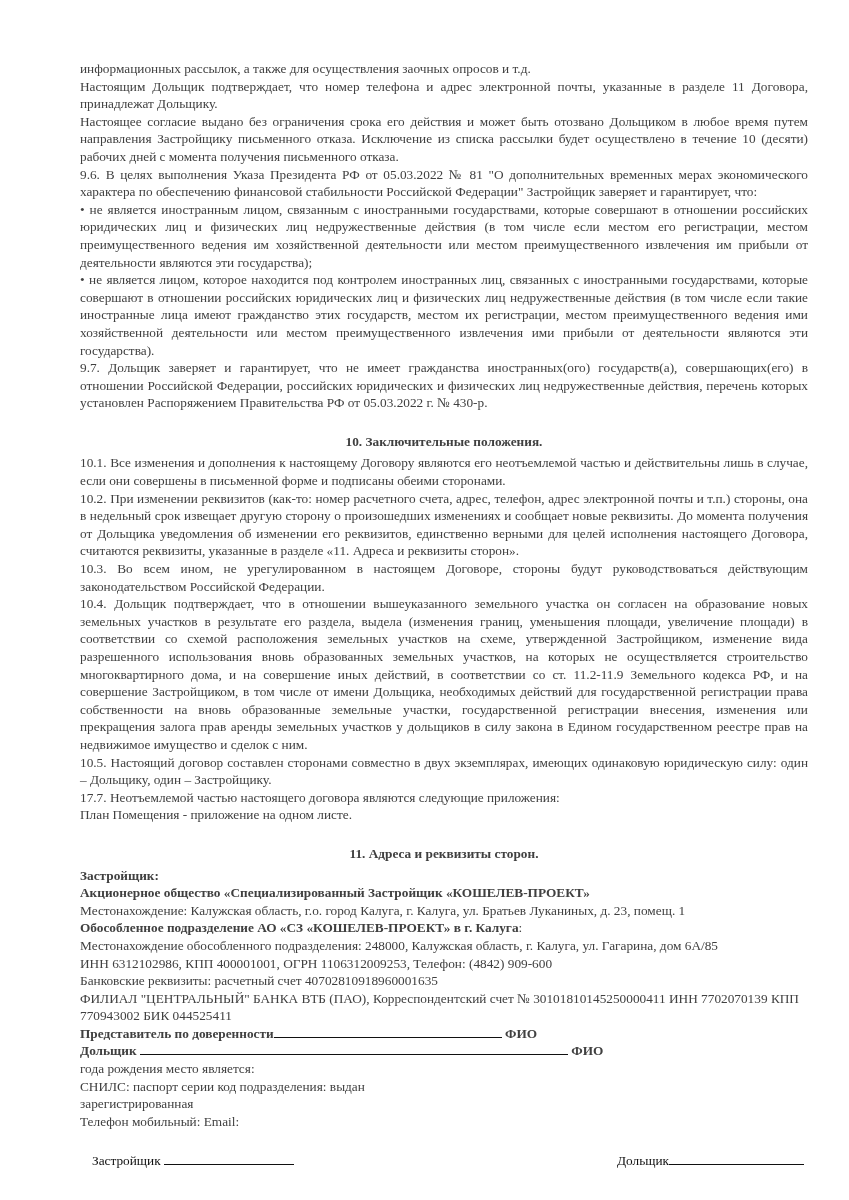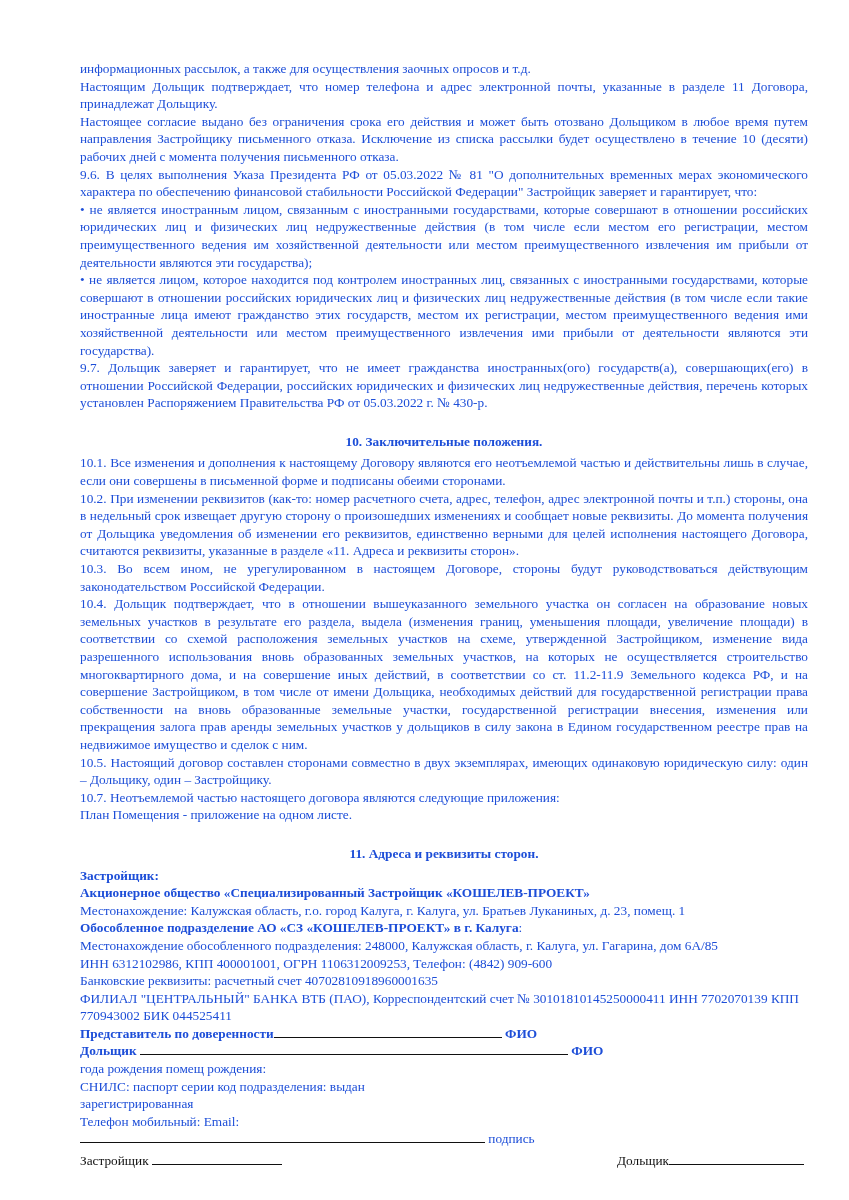--- a/index.html
+++ b/index.html
@@ -1,30 +1,30 @@
 <!DOCTYPE html>
 <html><head>
 <meta charset="utf-8">
 <style>
   html, body { margin: 0; padding: 0; background: #ffffff; }
   body { width: 849px; height: 1200px; overflow: hidden; position: relative; }
   .page {
     position: absolute; left: 80px; top: 60px; width: 728px;
     font-family: "Liberation Serif", serif; font-size: 13.3px; line-height: 17.6px;
-    color: #1d4ed8;
+    color: #404040;
   }
   .p { margin: 0; text-align: justify; }
   .p.left { text-align: left; }
   .title { text-align: center; font-weight: bold; margin: 4px; }
   .gap { height: 17px; }
   .bold { font-weight: bold; }
   .sigline { display: inline-block; border-bottom: 1px solid #111; height: 12px; vertical-align: baseline; }
   .mp { font-weight: bold; padding-left: 300px; }
   .bottom-row { position: absolute; left: 80px; top: 1152px; width: 728px; font-family: "Liberation Serif", serif; font-size: 13.3px; color:#111; }
-  .bottom-row .l { position: absolute; left: 0; }
+  .bottom-row .l { position: absolute; left: 12px; }
   .bottom-row .r { position: absolute; left: 537px; }
 </style>
 </head>
 <body>
 
 <div class="page">
   <p class="p">информационных рассылок, а также для осуществления заочных опросов и т.д.</p>
   <p class="p">Настоящим Дольщик подтверждает, что номер телефона и адрес электронной почты, указанные в разделе 11 Договора, принадлежат Дольщику.</p>
   <p class="p">Настоящее согласие выдано без ограничения срока его действия и может быть отозвано Дольщиком в любое время путем направления Застройщику письменного отказа. Исключение из списка рассылки будет осуществлено в течение 10 (десяти) рабочих дней с момента получения письменного отказа.</p>
   <p class="p">9.6. В целях выполнения Указа Президента РФ от 05.03.2022 № 81 "О дополнительных временных мерах экономического характера по обеспечению финансовой стабильности Российской Федерации" Застройщик заверяет и гарантирует, что:</p>
@@ -32,21 +32,21 @@
   <p class="p">• не является лицом, которое находится под контролем иностранных лиц, связанных с иностранными государствами, которые совершают в отношении российских юридических лиц и физических лиц недружественные действия (в том числе если такие иностранные лица имеют гражданство этих государств, местом их регистрации, местом преимущественного ведения ими хозяйственной деятельности или местом преимущественного извлечения ими прибыли от деятельности являются эти государства).</p>
   <p class="p">9.7. Дольщик заверяет и гарантирует, что не имеет гражданства иностранных(ого) государств(а), совершающих(его) в отношении Российской Федерации, российских юридических и физических лиц недружественные действия, перечень которых установлен Распоряжением Правительства РФ от 05.03.2022 г. № 430-р.</p>
 
   <div class="gap"></div>
   <p class="title">10. Заключительные положения.</p>
   <p class="p">10.1. Все изменения и дополнения к настоящему Договору являются его неотъемлемой частью и действительны лишь в случае, если они совершены в письменной форме и подписаны обеими сторонами.</p>
   <p class="p">10.2. При изменении реквизитов (как-то: номер расчетного счета, адрес, телефон, адрес электронной почты и т.п.) стороны, она в недельный срок извещает другую сторону о произошедших изменениях и сообщает новые реквизиты. До момента получения от Дольщика уведомления об изменении его реквизитов, единственно верными для целей исполнения настоящего Договора, считаются реквизиты, указанные в разделе «11. Адреса и реквизиты сторон».</p>
   <p class="p">10.3. Во всем ином, не урегулированном в настоящем Договоре, стороны будут руководствоваться действующим законодательством Российской Федерации.</p>
   <p class="p">10.4. Дольщик подтверждает, что в отношении вышеуказанного земельного участка он согласен на образование новых земельных участков в результате его раздела, выдела (изменения границ, уменьшения площади, увеличение площади) в соответствии со схемой расположения земельных участков на схеме, утвержденной Застройщиком, изменение вида разрешенного использования вновь образованных земельных участков, на которых не осуществляется строительство многоквартирного дома, и на совершение иных действий, в соответствии со ст. 11.2-11.9 Земельного кодекса РФ, и на совершение Застройщиком, в том числе от имени Дольщика, необходимых действий для государственной регистрации права собственности на вновь образованные земельные участки, государственной регистрации внесения, изменения или прекращения залога прав аренды земельных участков у дольщиков в силу закона в Едином государственном реестре прав на недвижимое имущество и сделок с ним.</p>
   <p class="p">10.5. Настоящий договор составлен сторонами совместно в двух экземплярах, имеющих одинаковую юридическую силу: один – Дольщику, один – Застройщику.</p>
-  <p class="p">10.7. Неотъемлемой частью настоящего договора являются следующие приложения:</p>
+  <p class="p">17.7. Неотъемлемой частью настоящего договора являются следующие приложения:</p>
   <p class="p">План Помещения - приложение на одном листе.</p>
 
   <div class="gap"></div>
   <p class="title">11. Адреса и реквизиты сторон.</p>
   <p class="p left bold">Застройщик:</p>
   <p class="p left bold">Акционерное общество «Специализированный Застройщик «КОШЕЛЕВ-ПРОЕКТ»</p>
   <p class="p left">Местонахождение: Калужская область, г.о. город Калуга, г. Калуга, ул. Братьев Луканиных, д. 23, помещ. 1</p>
   <p class="p left"><span class="bold">Обособленное подразделение АО «СЗ «КОШЕЛЕВ-ПРОЕКТ» в г. Калуга</span><span>:</span></p>
   <p class="p left">Местонахождение обособленного подразделения: 248000, Калужская область, г. Калуга, ул. Гагарина, дом 6А/85</p>
   <p class="p left">ИНН 6312102986, КПП 400001001, ОГРН 1106312009253, Телефон: (4842) 909-600</p>
@@ -55,28 +55,24 @@
 
   <p class="p left bold">
     <span>Представитель по доверенности</span><span class="sigline" style="width:228px"></span>
     <span>ФИО</span>
   </p>
   <p class="p left bold">
     <span>Дольщик</span>
     <span class="sigline" style="width:428px"></span>
     <span>ФИО</span>
   </p>
-  <p class="p left">года рождения помещ рождения:</p>
+  <p class="p left">года рождения место является:</p>
   <p class="p left">СНИЛС: паспорт серии  код подразделения: выдан</p>
   <p class="p left">зарегистрированная</p>
   <p class="p left">Телефон мобильный: Email:</p>
-  <p class="p left">
-    <span class="sigline" style="width:405px"></span>
-    <span>подпись</span>
-  </p>
 </div>
 
 <div class="bottom-row">
   <span class="l">
     <span>Застройщик</span>
     <span class="sigline" style="width:130px"></span>
   </span>
   <span class="r">
     <span>Дольщик</span><span class="sigline" style="width:135px"></span>
   </span>

